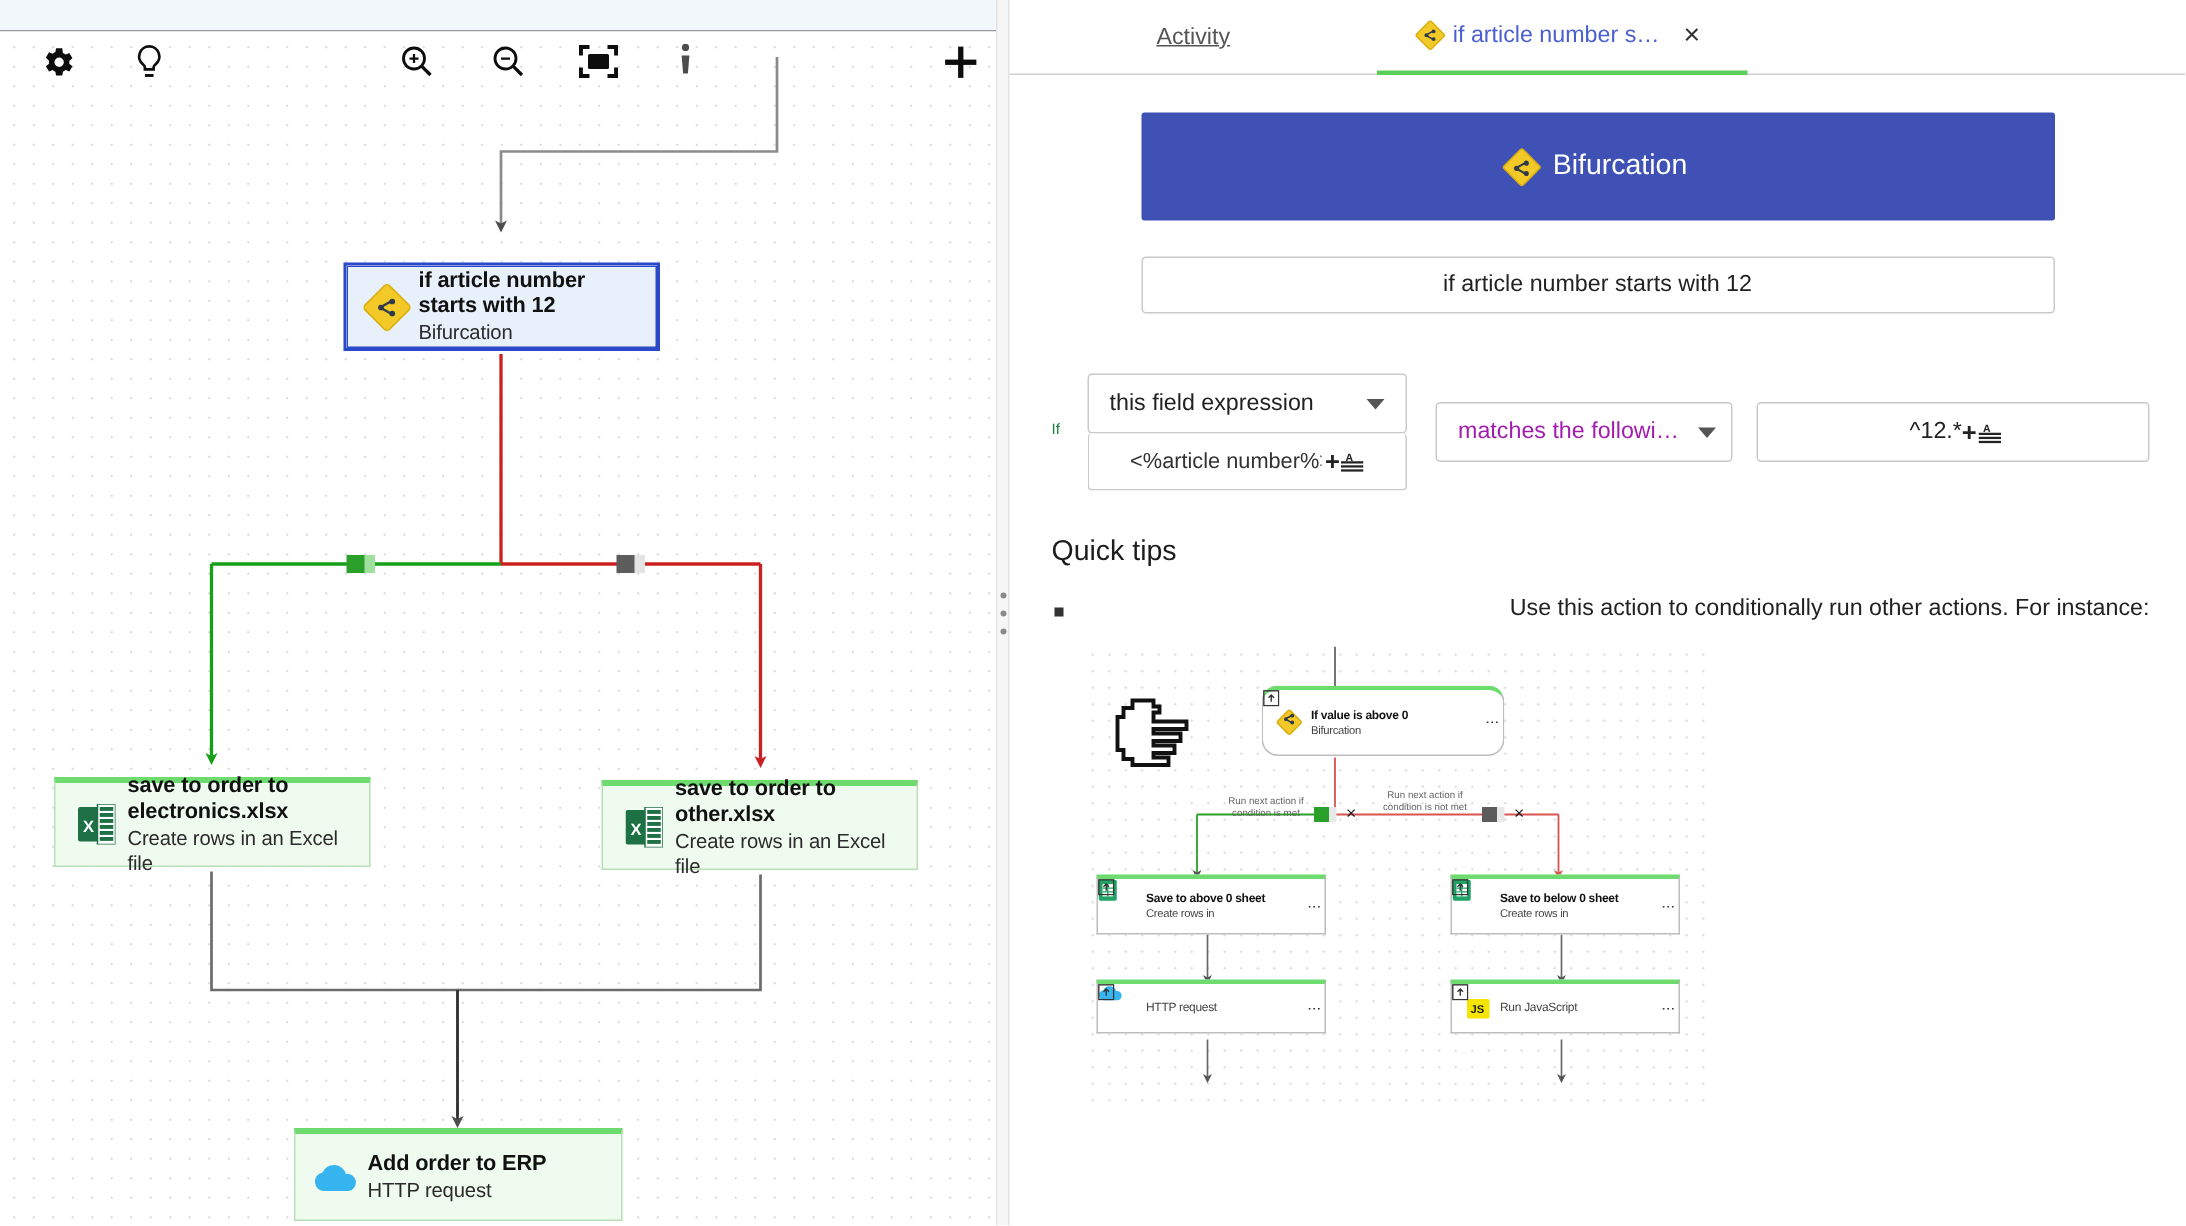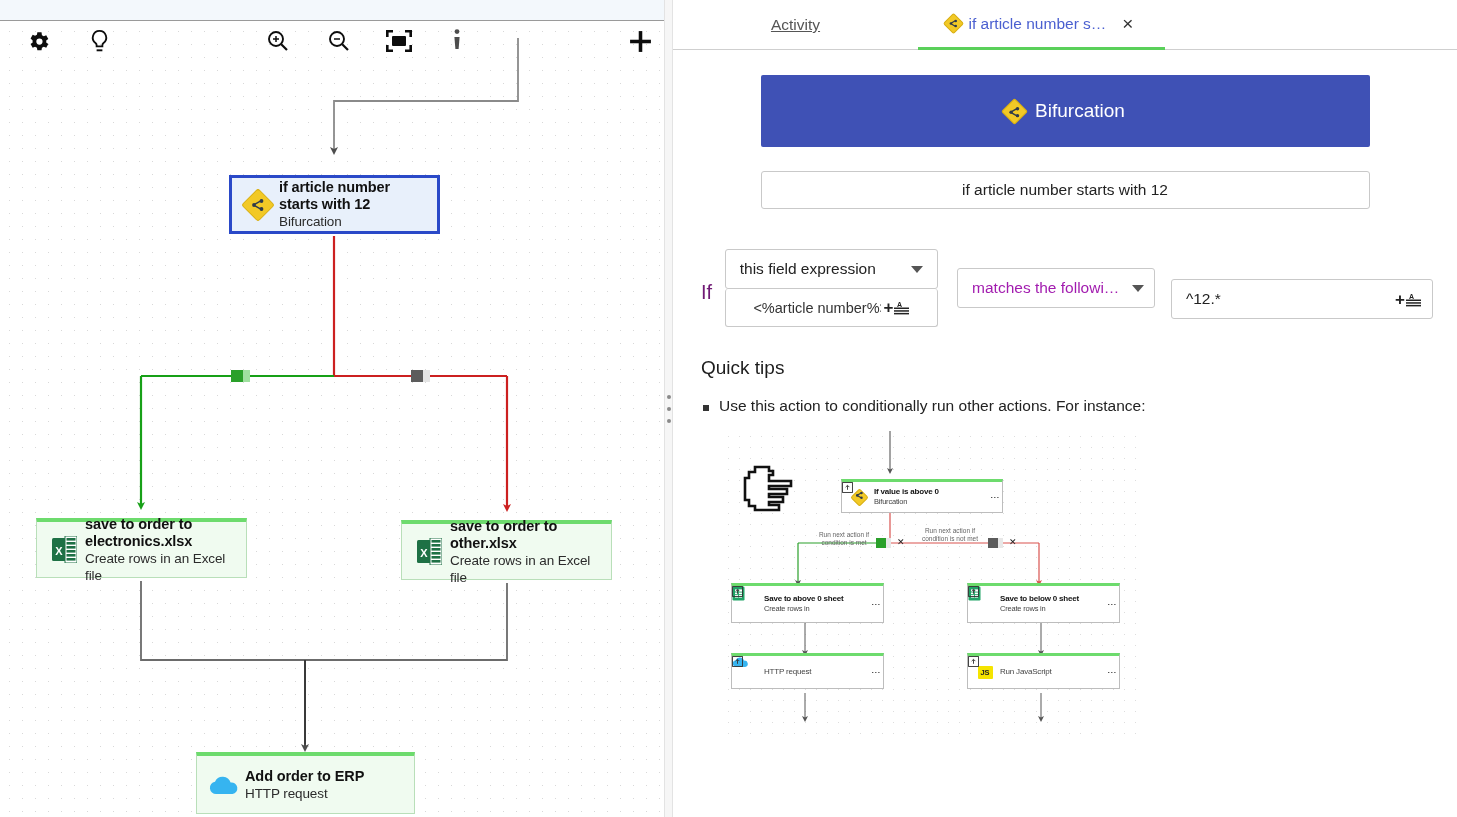--- a/index.html
+++ b/index.html
@@ -189,21 +189,21 @@
     display: flex; align-items: center; justify-content: center;
     cursor: text;
   }
 
   
   #condition-row {
     position: relative; margin-top: 36px; height: 86px;
     display: flex; align-items: flex-start;
   }
   #if-label {
-    font-size: 20px; color: #701a75; margin-top: 36px; width: 28px;
+    font-size: 10px; color: #15803d; margin-top: 36px; width: 28px;
     padding-left: 4px;
   }
   .ctrl { background:#fff; border:1px solid #c9c9c9; border-radius:3px; }
 
   #field-select-stack { width: 216px; margin-top: 4px; }
   #field-select {
     height: 40px; display:flex; align-items:center; justify-content:space-between;
     padding: 0 14px; font-size: 15.5px; color: #222; cursor: pointer;
   }
   .caret {
@@ -224,31 +224,31 @@
   .varbtn .plus { font-weight: bold; font-size: 17px; line-height: 1; }
   .varbtn .alines { display:inline-block; position: relative; width: 15px; height: 15px; }
 
   #operator-select {
     width: 200px; height: 40px; margin-top: 23px; margin-left: 19px;
     display:flex; align-items:center; justify-content:space-between;
     padding: 0 10px 0 14px; font-size: 15.5px; color: #a21caf; cursor: pointer;
     white-space: nowrap; overflow: hidden;
   }
   #value-field {
-    width: 265px; height: 40px; margin-top: 34px; margin-left: 16px;
-    display:flex; align-items:center; justify-content:space-between;
+    width: 265px; height: 40px; margin-top: 23px; margin-left: 16px;
+    display:flex; align-items:center; justify-content:center;
     padding: 0 11px 0 14px; font-size: 15.5px; color: #222; cursor: text;
   }
 
   
   #quick-tips-title {
     margin-top: 26px; font-size: 19px; color: #1d1d1d; font-weight: normal;
     padding-left: 4px;
   }
-  #tips-list { margin: 18px 0 16px 0; padding-left: 22px; list-style: none; }
+  #tips-list { margin: 18px 0 16px 0; padding-left: 22px; list-style: none; text-align: right; }
   #tips-list li {
     position: relative; font-size: 15.5px; color: #222222;
   }
   #tips-list li::before {
     content: ""; position: absolute; left: -16px; top: 8px;
     width: 6px; height: 6px; background: #333333;
   }
 
   
   #tips-illustration {
@@ -594,21 +594,21 @@
           <path d="M82,262 L82,288" stroke="#666" stroke-width="1.1" fill="none" marker-end="url(#m-g)"></path>
           <path d="M318,262 L318,288" stroke="#666" stroke-width="1.1" fill="none" marker-end="url(#m-g)"></path>
         </svg>
 
         <div id="hand-cursor">
           <svg width="72" height="60" viewBox="0 0 72 60">
             <path d="M30 8 h10 v4 h4 v4 h-4 v6 h22 v5 h-22 v3 h18 v5 h-18 v3 h14 v5 h-14 v3 h10 v5 h-24 v-4 h-6 v-6 h-4 V19 h4 v-6 h6 V8 h4 Z" fill="#ffffff" stroke="#111111" stroke-width="2.6" stroke-linejoin="miter"></path>
           </svg>
         </div>
 
-        <div class="mini-node" style="left:118px; top:48px; width:162px; height:34px;">
+        <div class="mini-node" style="left:118px; top:26px; width:162px; height:47px;border-radius:11px;">
           <div class="mn-icon">
             <div class="mini-diamond">
               <svg width="8" height="8" viewBox="0 0 14 14" fill="#2f3a4a">
                 <circle cx="10.5" cy="3" r="2.2"></circle>
                   <circle cx="10.5" cy="11" r="2.2"></circle>
                 <circle cx="3" cy="7" r="2.2"></circle>
                 <path d="M3.6 6.3 L9.8 2.8 M3.6 7.7 L9.8 11.2" stroke="#2f3a4a" stroke-width="1.8" fill="none"></path>
               </svg>
             </div>
           </div>

